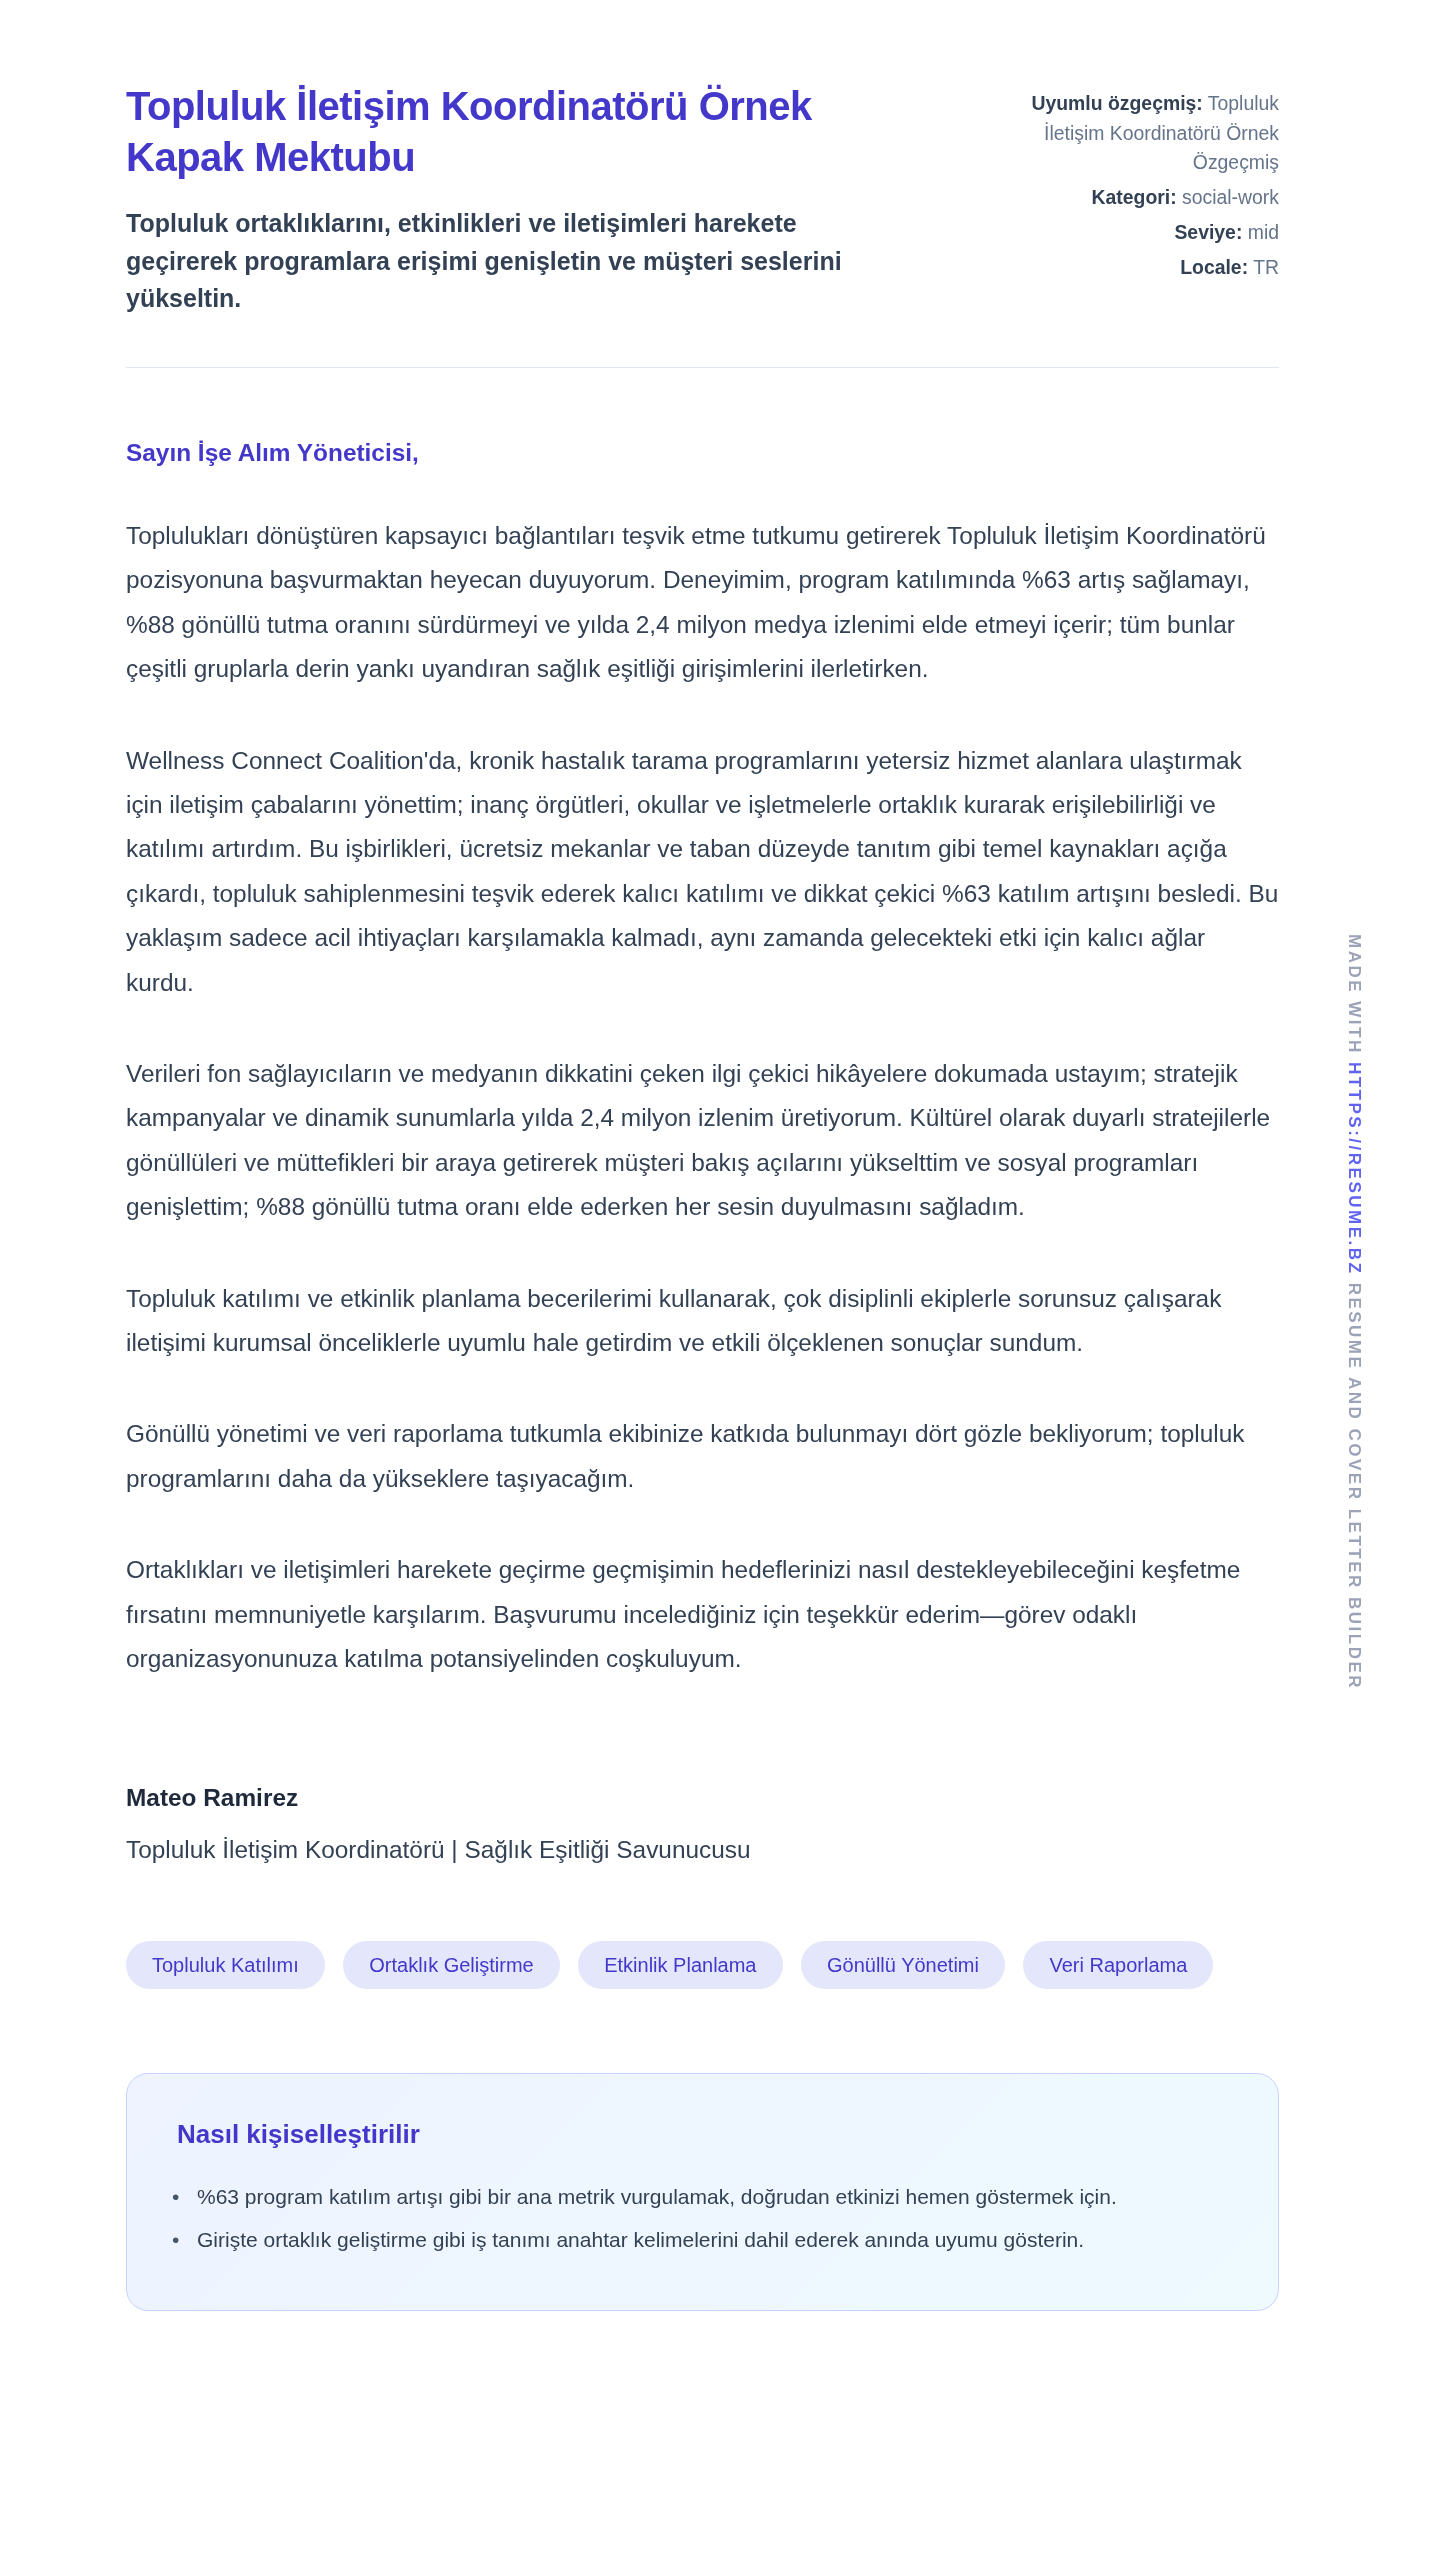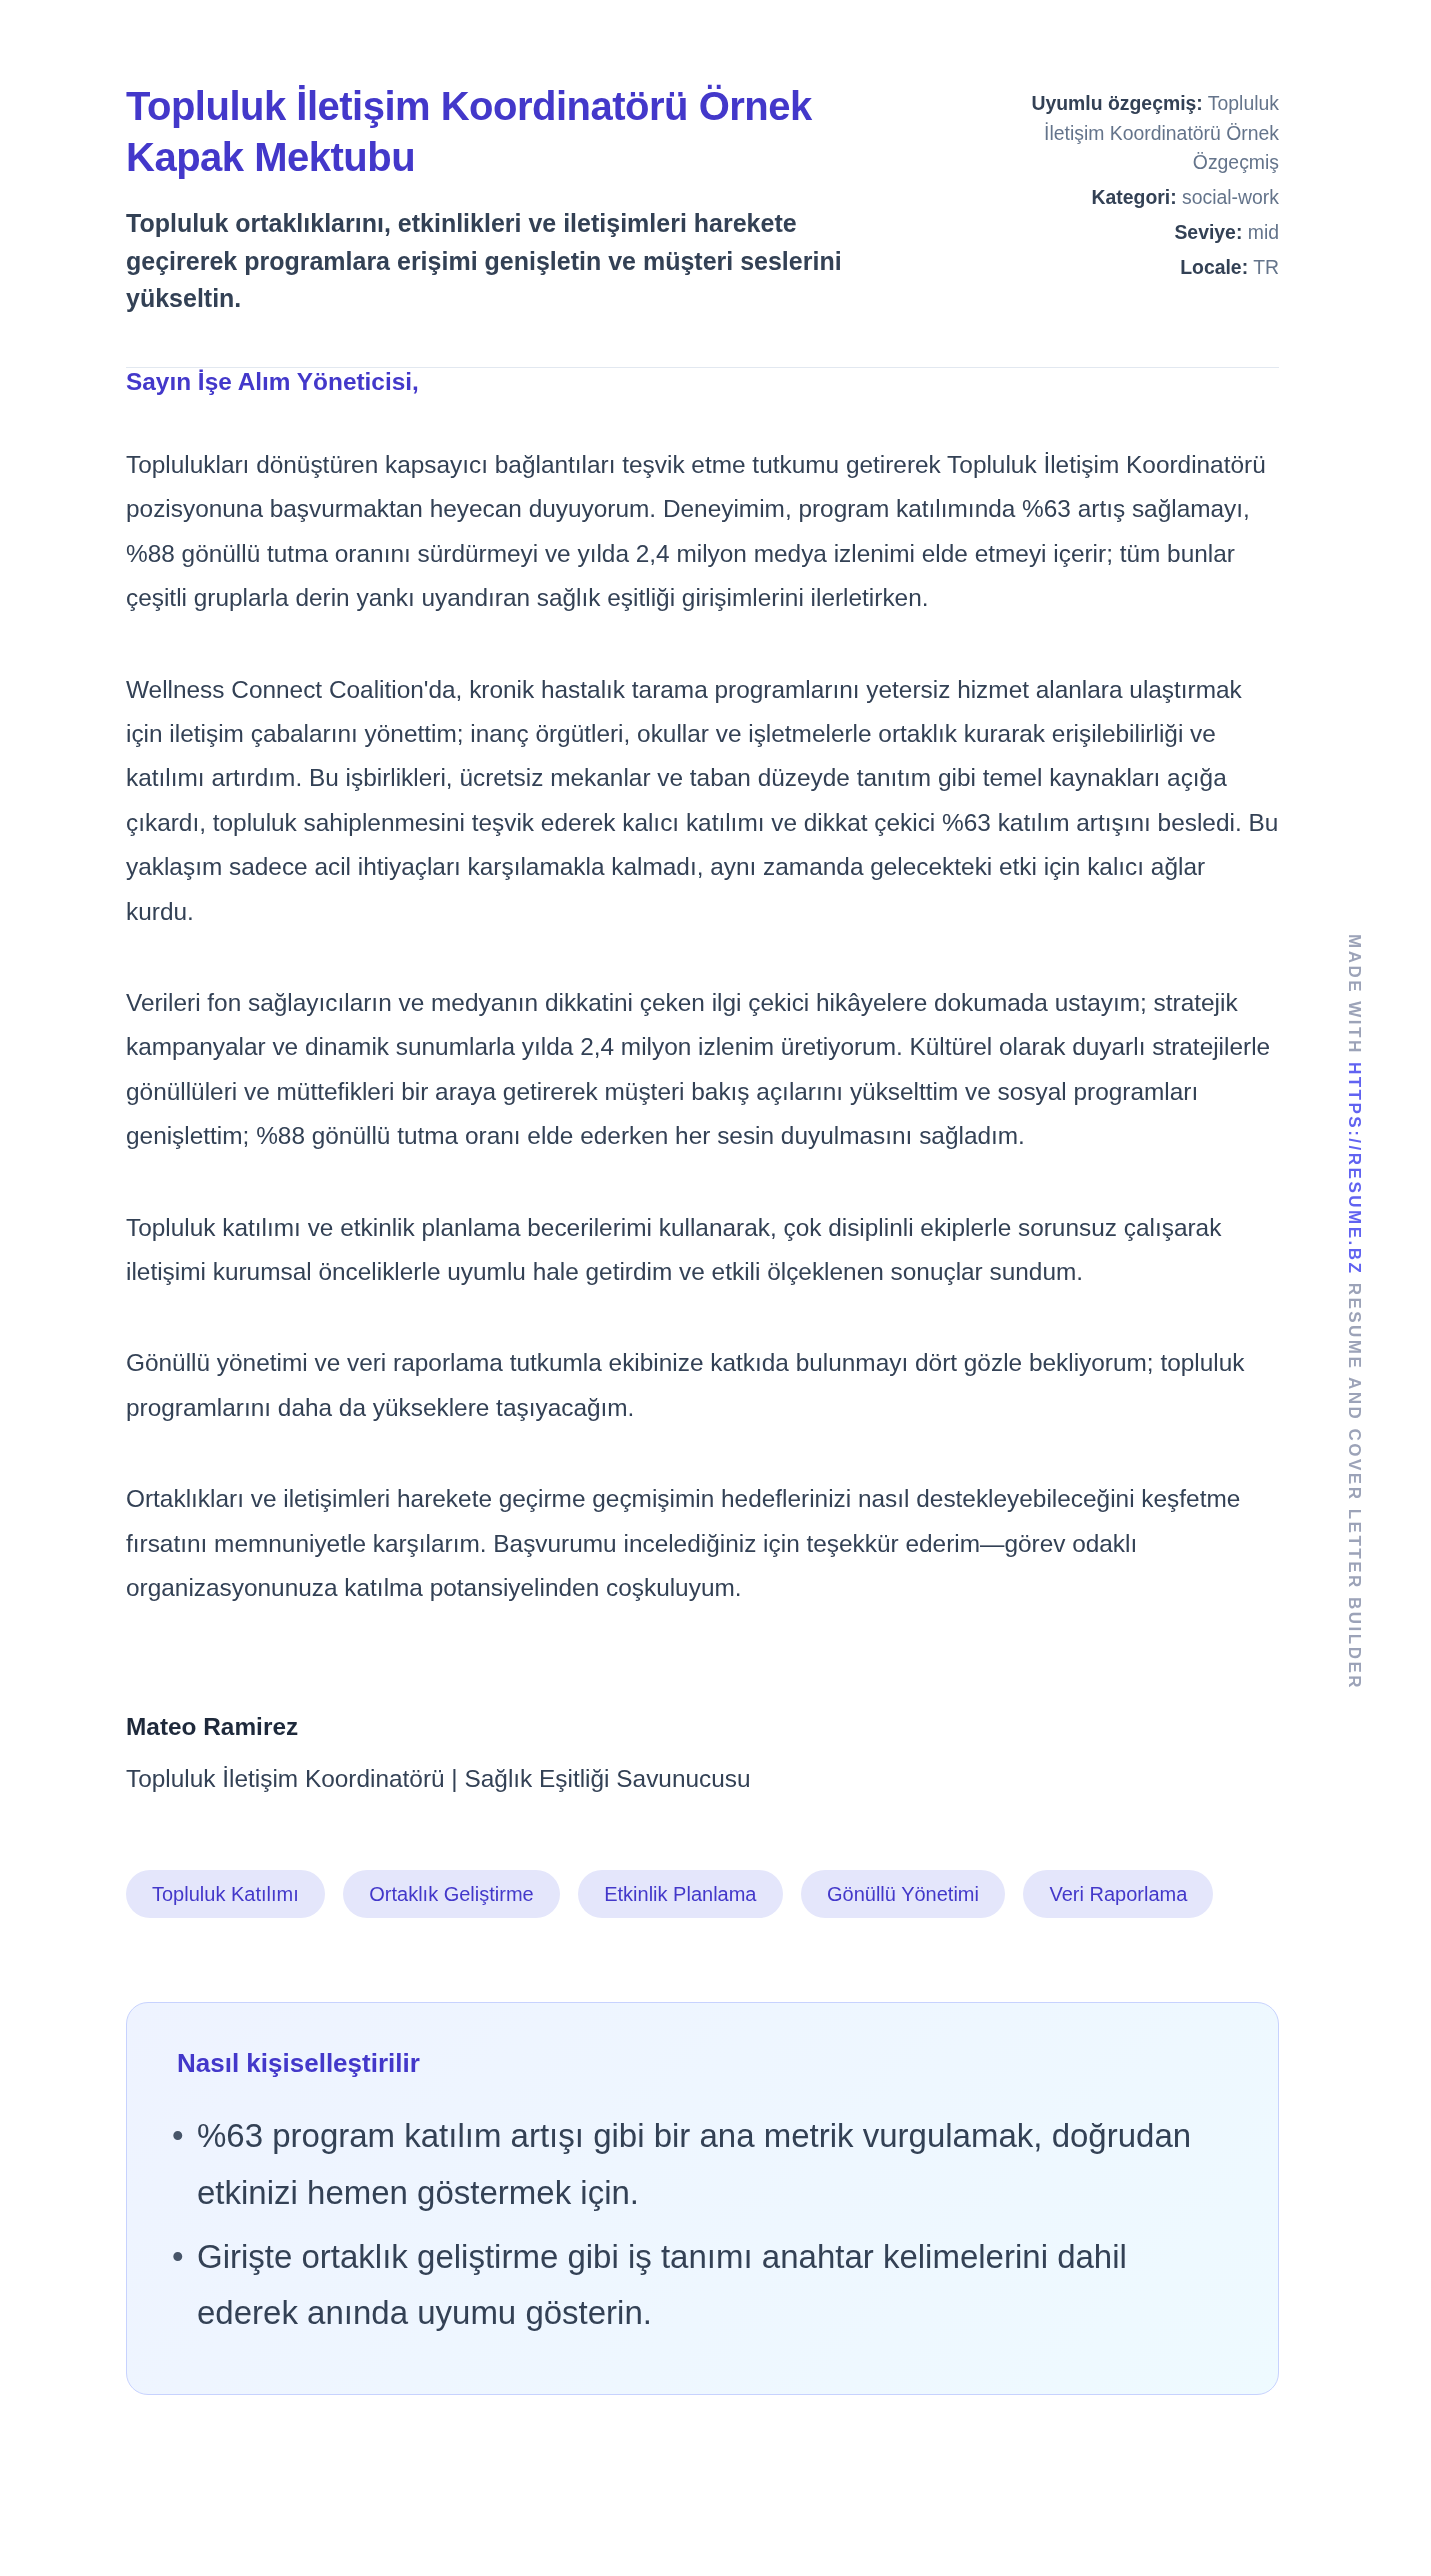--- a/index.html
+++ b/index.html
@@ -24,21 +24,21 @@
     margin-top:22px; font-size:25px; font-weight:600;
     color:#334155; line-height:1.5; max-width:783px;
   }
   .meta { width:296px; flex-shrink:0; text-align:right; font-size:19.4px; line-height:1.5; padding-top:8.4px; }
   .meta-item { margin-bottom:5.9px; color:var(--muted,#64748b); }
   .meta-label { font-weight:700; color:#334155; }
 
   .divider { border:none; border-top:1.7px solid #e2e8f0; margin-top:49px; }
 
   
-  .greeting { font-size:24.4px; font-weight:700; color:var(--accent,#4338ca); }
+  .greeting { margin-top:71px; font-size:24.4px; font-weight:700; color:var(--accent,#4338ca); }
   .para { margin-top:47px; font-size:24.4px; line-height:1.82; color:#334155; }
 
   .sig-name { margin-top:103px; font-size:24.4px; font-weight:700; color:#1e293b; }
   .sig-role { margin-top:23.6px; font-size:24.4px; color:#334155; }
 
   
   .tags { margin-top:77px; display:flex; flex-wrap:wrap; gap:18.5px; }
   .tag {
     display:inline-block; background:var(--pill-bg,#e4e6fb); color:var(--accent,#4338ca);
     font-size:20px; font-weight:500; padding:12.6px 26px; border-radius:841px; white-space:nowrap;
@@ -46,21 +46,21 @@
 
   
   .tips {
     margin-top:84px; border:1.7px solid var(--card-border,#c7d2fe); border-radius:22px;
     background:linear-gradient(135deg,#eef3ff 0%, #eefaff 100%);
     padding:45px 49px 52px 35px;
   }
   .tips-title { font-size:26px; font-weight:700; color:var(--accent,#4338ca); margin-left:15px; }
   .tips-list { margin-top:29px; list-style:none; }
   .tips-list li {
-    position:relative; padding-left:35px; font-size:33px; line-height:1.72;
+    position:relative; padding-left:35px; font-size:21px; line-height:1.72;
     color:#334155; margin-top:7px;
   }
   .tips-list li::before { content:"•"; position:absolute; left:10px; top:0; color:#475569; }
 
   
   .watermark {
     position:absolute; top:934px; right:67px;
     writing-mode:vertical-rl; text-orientation:mixed;
     font-size:17px; font-weight:600; letter-spacing:2.5px;
     color:#9ca3b8; text-transform:uppercase; white-space:nowrap;

